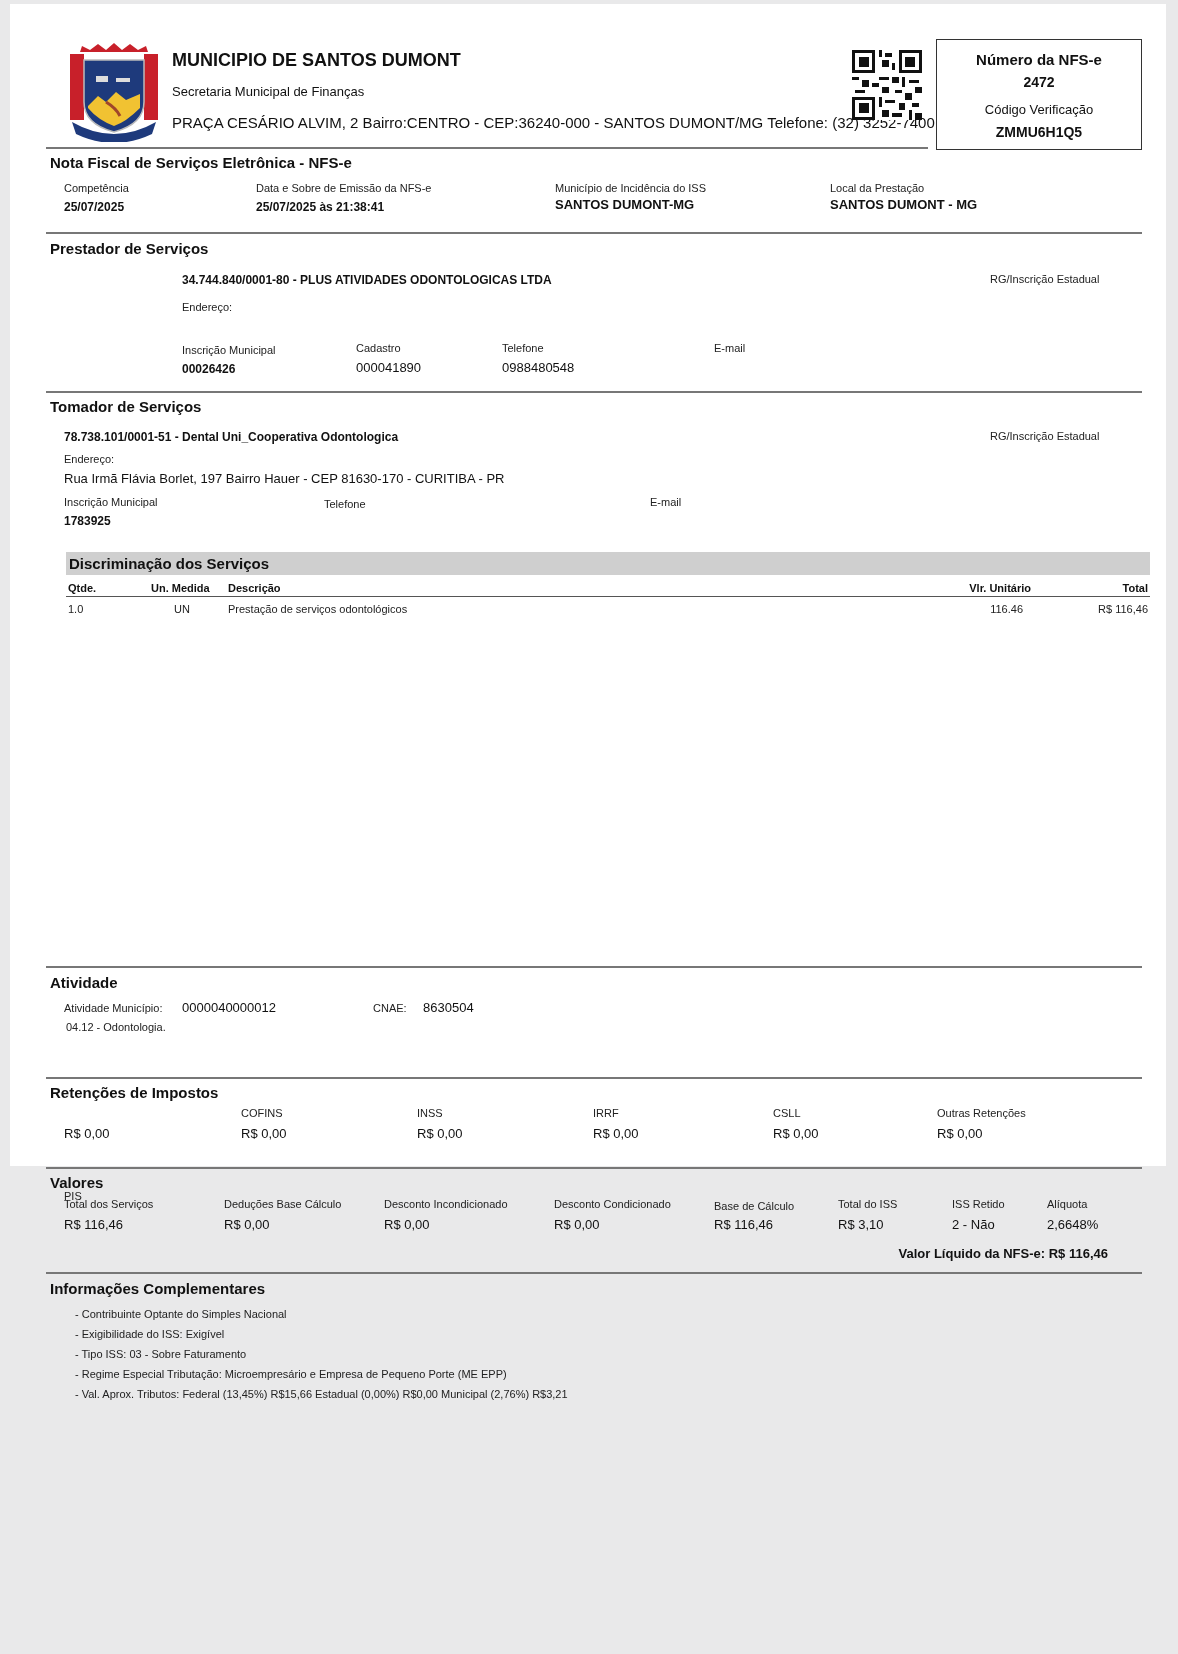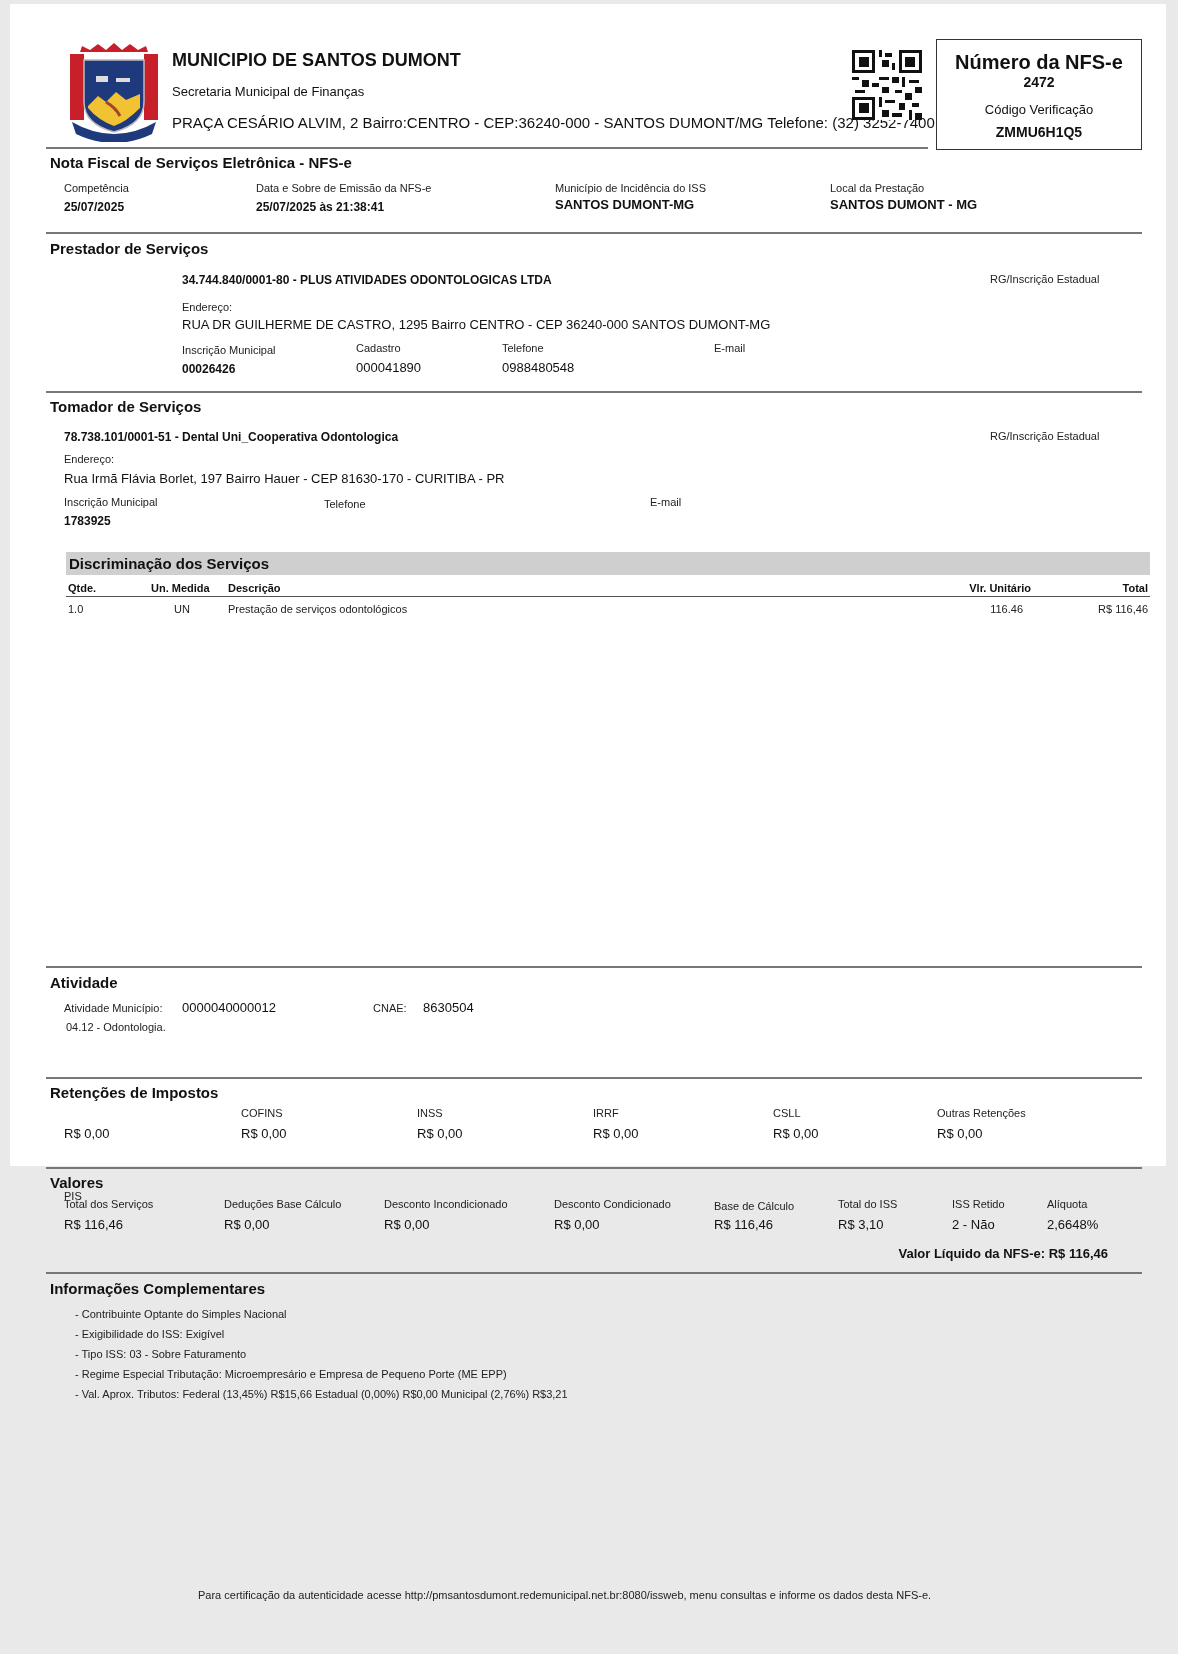--- a/index.html
+++ b/index.html
@@ -89,21 +89,21 @@
         <rect x="14" y="16" width="2" height="2"></rect>
         <rect x="18" y="16" width="2" height="1"></rect>
       <rect x="9" y="18" width="2" height="2"></rect>
         <rect x="12" y="19" width="3" height="1"></rect>
         <rect x="17" y="18" width="1" height="3"></rect>
         <rect x="19" y="19" width="2" height="2"></rect>
     </g>
   </svg>
 
   <div class="nfs-box">
-    <div class="bold" style="top:11px;font-size:20px;">Número da NFS-e</div>
+    <div class="bold" style="top:11px;font-size:15px;">Número da NFS-e</div>
     <div class="bold" style="top:34px;font-size:14px;">2472</div>
     <div style="top:62px;font-size:13px;">Código Verificação</div>
     <div class="bold" style="top:84px;font-size:14px;">ZMMU6H1Q5</div>
   </div>
 
   <div class="rule" style="left:36px;top:143px;width:882px;"></div>
 
   <div class="abs sec-title" style="left:40px;top:150px;">Nota Fiscal de Serviços Eletrônica - NFS-e</div>
   <div class="abs lbl" style="left:54px;top:178px;">Competência</div>
   <div class="abs val bold" style="left:54px;top:196px;font-size:12px;">25/07/2025</div>
@@ -113,21 +113,20 @@
   <div class="abs val bold" style="left:545px;top:193px;">SANTOS DUMONT-MG</div>
   <div class="abs lbl" style="left:820px;top:178px;">Local da Prestação</div>
   <div class="abs val bold" style="left:820px;top:193px;">SANTOS DUMONT - MG</div>
 
   <div class="rule" style="left:36px;top:228px;width:1096px;"></div>
 
   <div class="abs sec-title" style="left:40px;top:236px;">Prestador de Serviços</div>
   <div class="abs bold" style="left:172px;top:269px;font-size:12px;">34.744.840/0001-80 - PLUS ATIVIDADES ODONTOLOGICAS LTDA</div>
   <div class="abs lbl" style="left:980px;top:269px;">RG/Inscrição Estadual</div>
   <div class="abs lbl" style="left:172px;top:297px;">Endereço:</div>
-  <div class="abs val" style="left:172px;top:313px;">RUA DR GUILHERME DE CASTRO, 1295 Bairro CENTRO - CEP 36240-000  SANTOS DUMONT-MG</div>
   <div class="abs lbl" style="left:172px;top:340px;">Inscrição Municipal</div>
   <div class="abs val bold" style="left:172px;top:358px;font-size:12px;">00026426</div>
   <div class="abs lbl" style="left:346px;top:338px;">Cadastro</div>
   <div class="abs val" style="left:346px;top:356px;">000041890</div>
   <div class="abs lbl" style="left:492px;top:338px;">Telefone</div>
   <div class="abs val" style="left:492px;top:356px;">0988480548</div>
   <div class="abs lbl" style="left:704px;top:338px;">E-mail</div>
 
   <div class="rule" style="left:36px;top:387px;width:1096px;"></div>
 
@@ -206,15 +205,14 @@
 
   <div class="rule" style="left:36px;top:1268px;width:1096px;"></div>
 
   <div class="abs sec-title" style="left:40px;top:1276px;">Informações Complementares</div>
   <div class="abs lbl" style="left:65px;top:1304px;">- Contribuinte Optante do Simples Nacional</div>
   <div class="abs lbl" style="left:65px;top:1324px;">- Exigibilidade do ISS: Exigível</div>
   <div class="abs lbl" style="left:65px;top:1344px;">- Tipo ISS: 03 - Sobre Faturamento</div>
   <div class="abs lbl" style="left:65px;top:1364px;">- Regime Especial Tributação: Microempresário e Empresa de Pequeno Porte (ME EPP)</div>
   <div class="abs lbl" style="left:65px;top:1384px;">- Val. Aprox. Tributos: Federal (13,45%) R$15,66 Estadual (0,00%) R$0,00 Municipal (2,76%) R$3,21</div>
 
-  <div class="abs lbl" style="left:188px;top:1585px;">Para certificação da autenticidade acesse http://pmsantosdumont.redemunicipal.net.br:8080/issweb, menu consultas e informe os dados desta NFS-e.</div>
 
 </div>
 
 </body></html>

